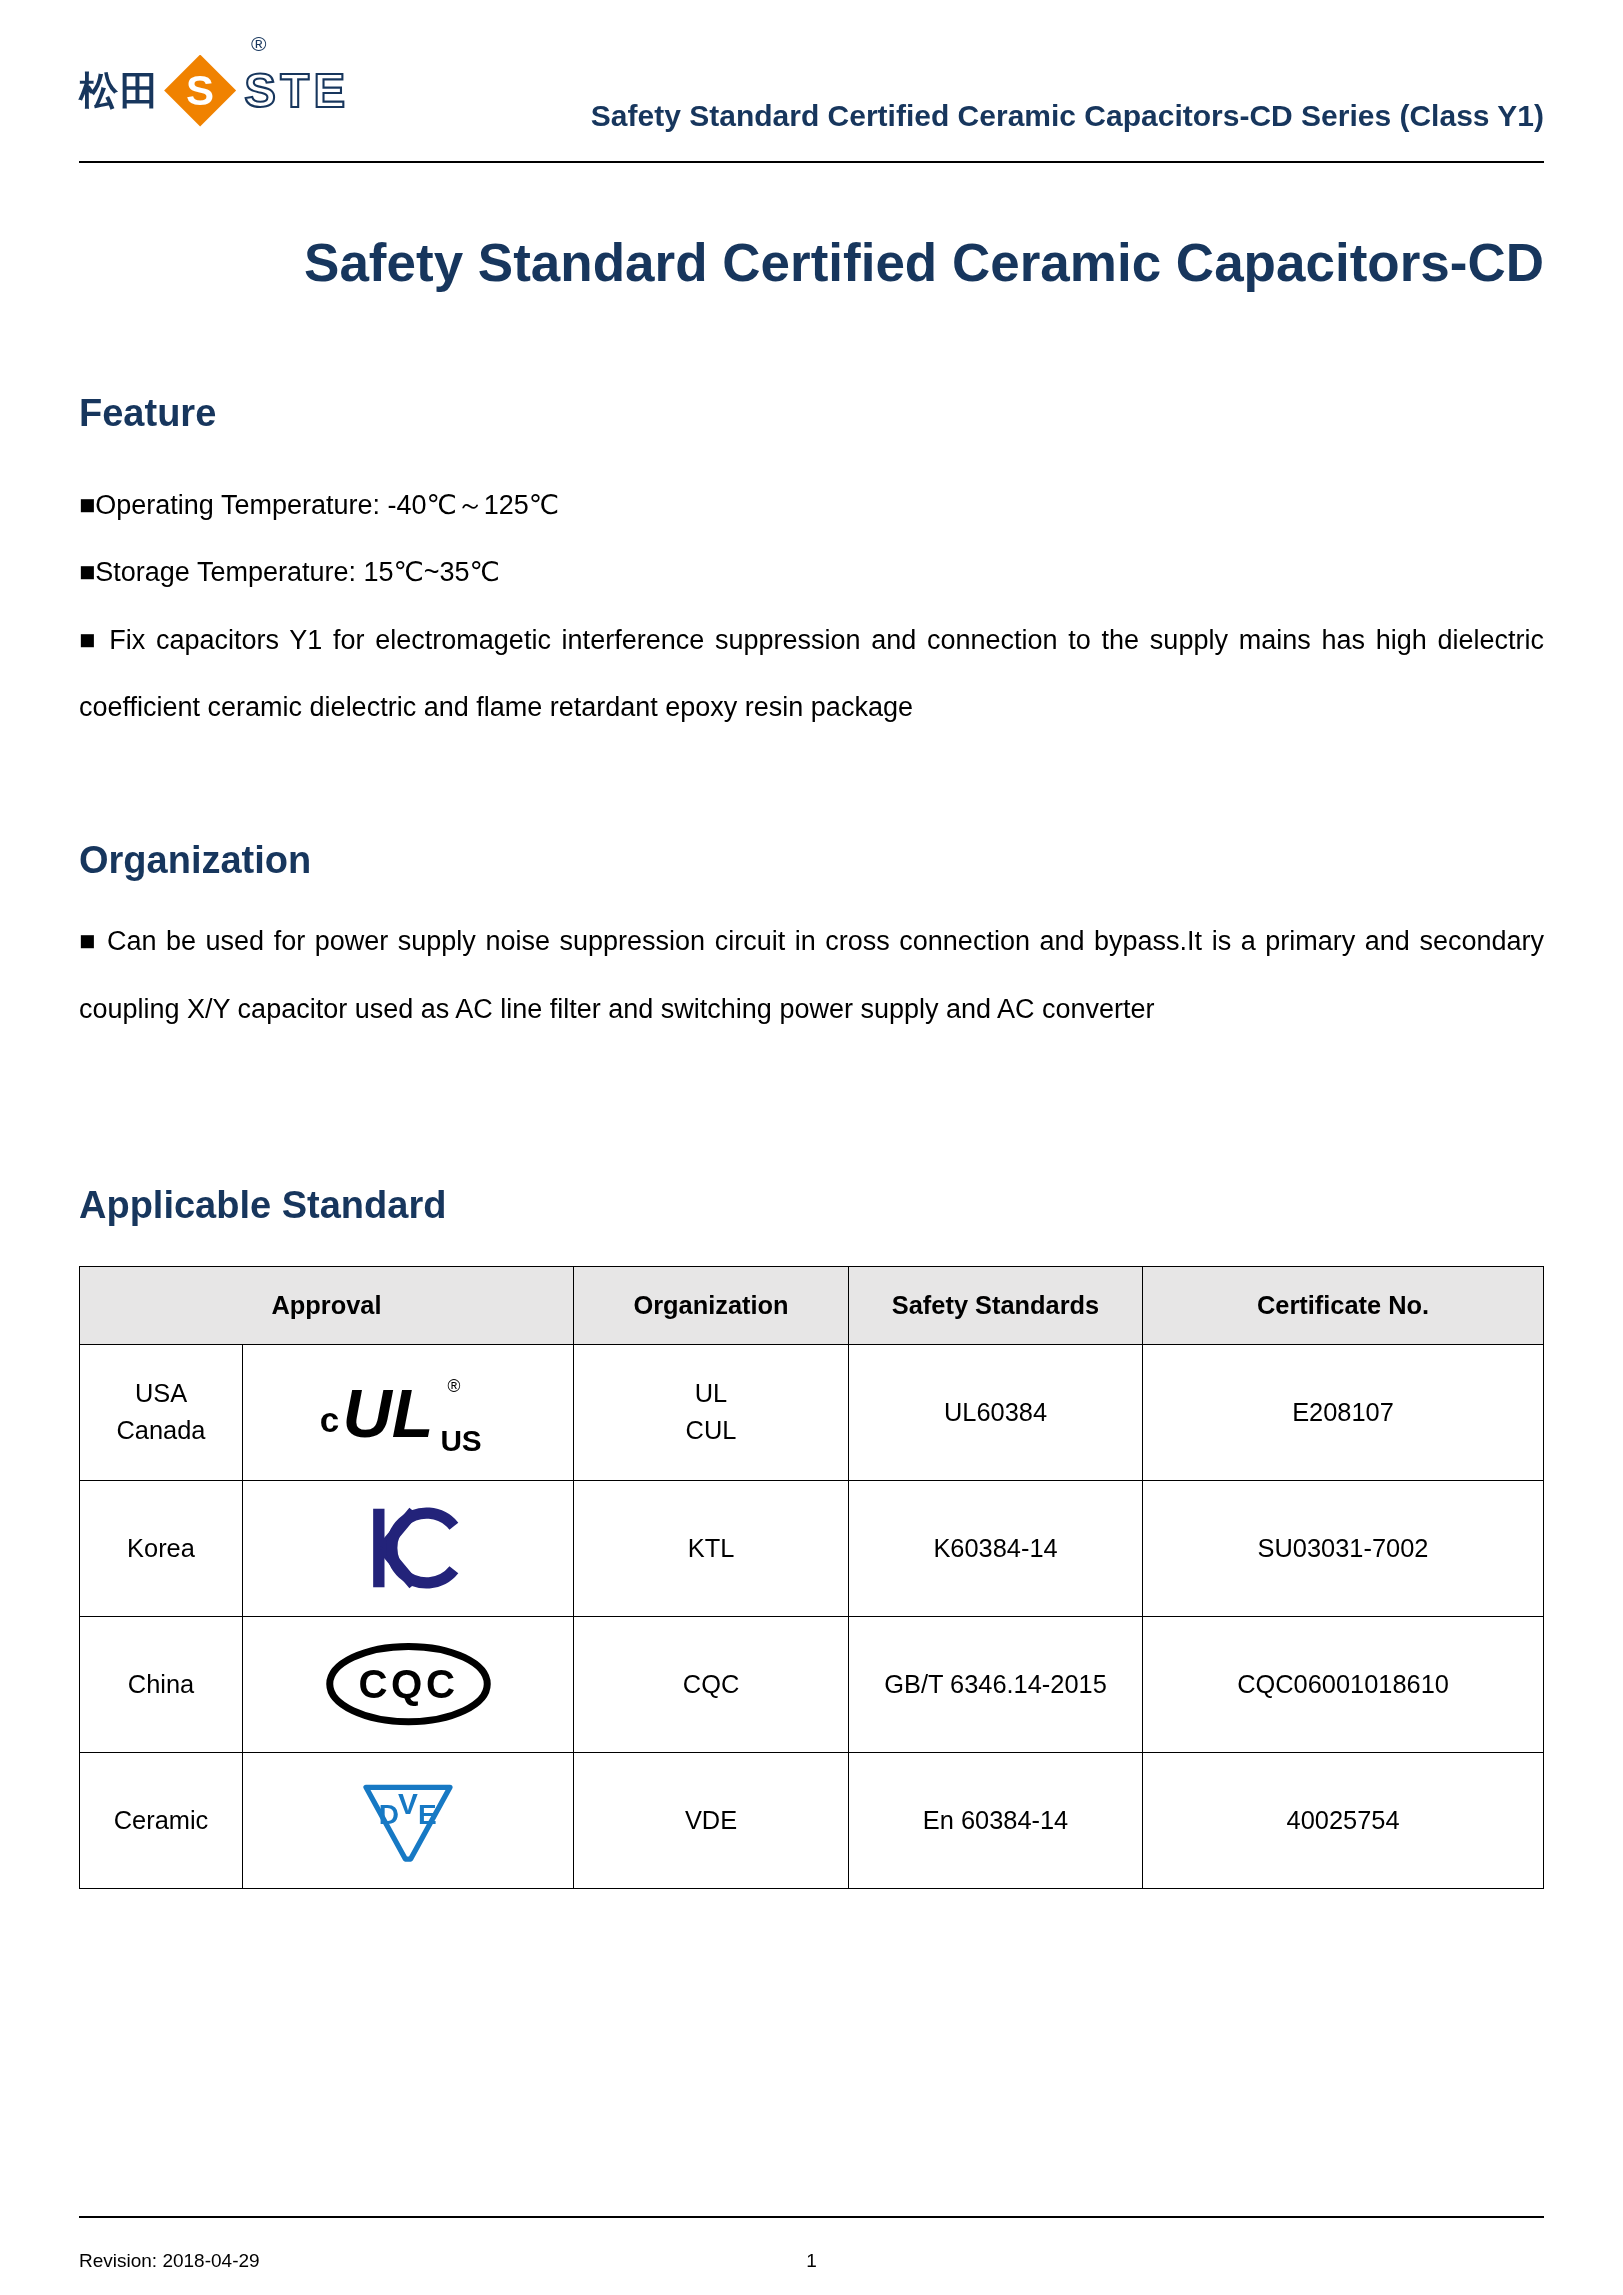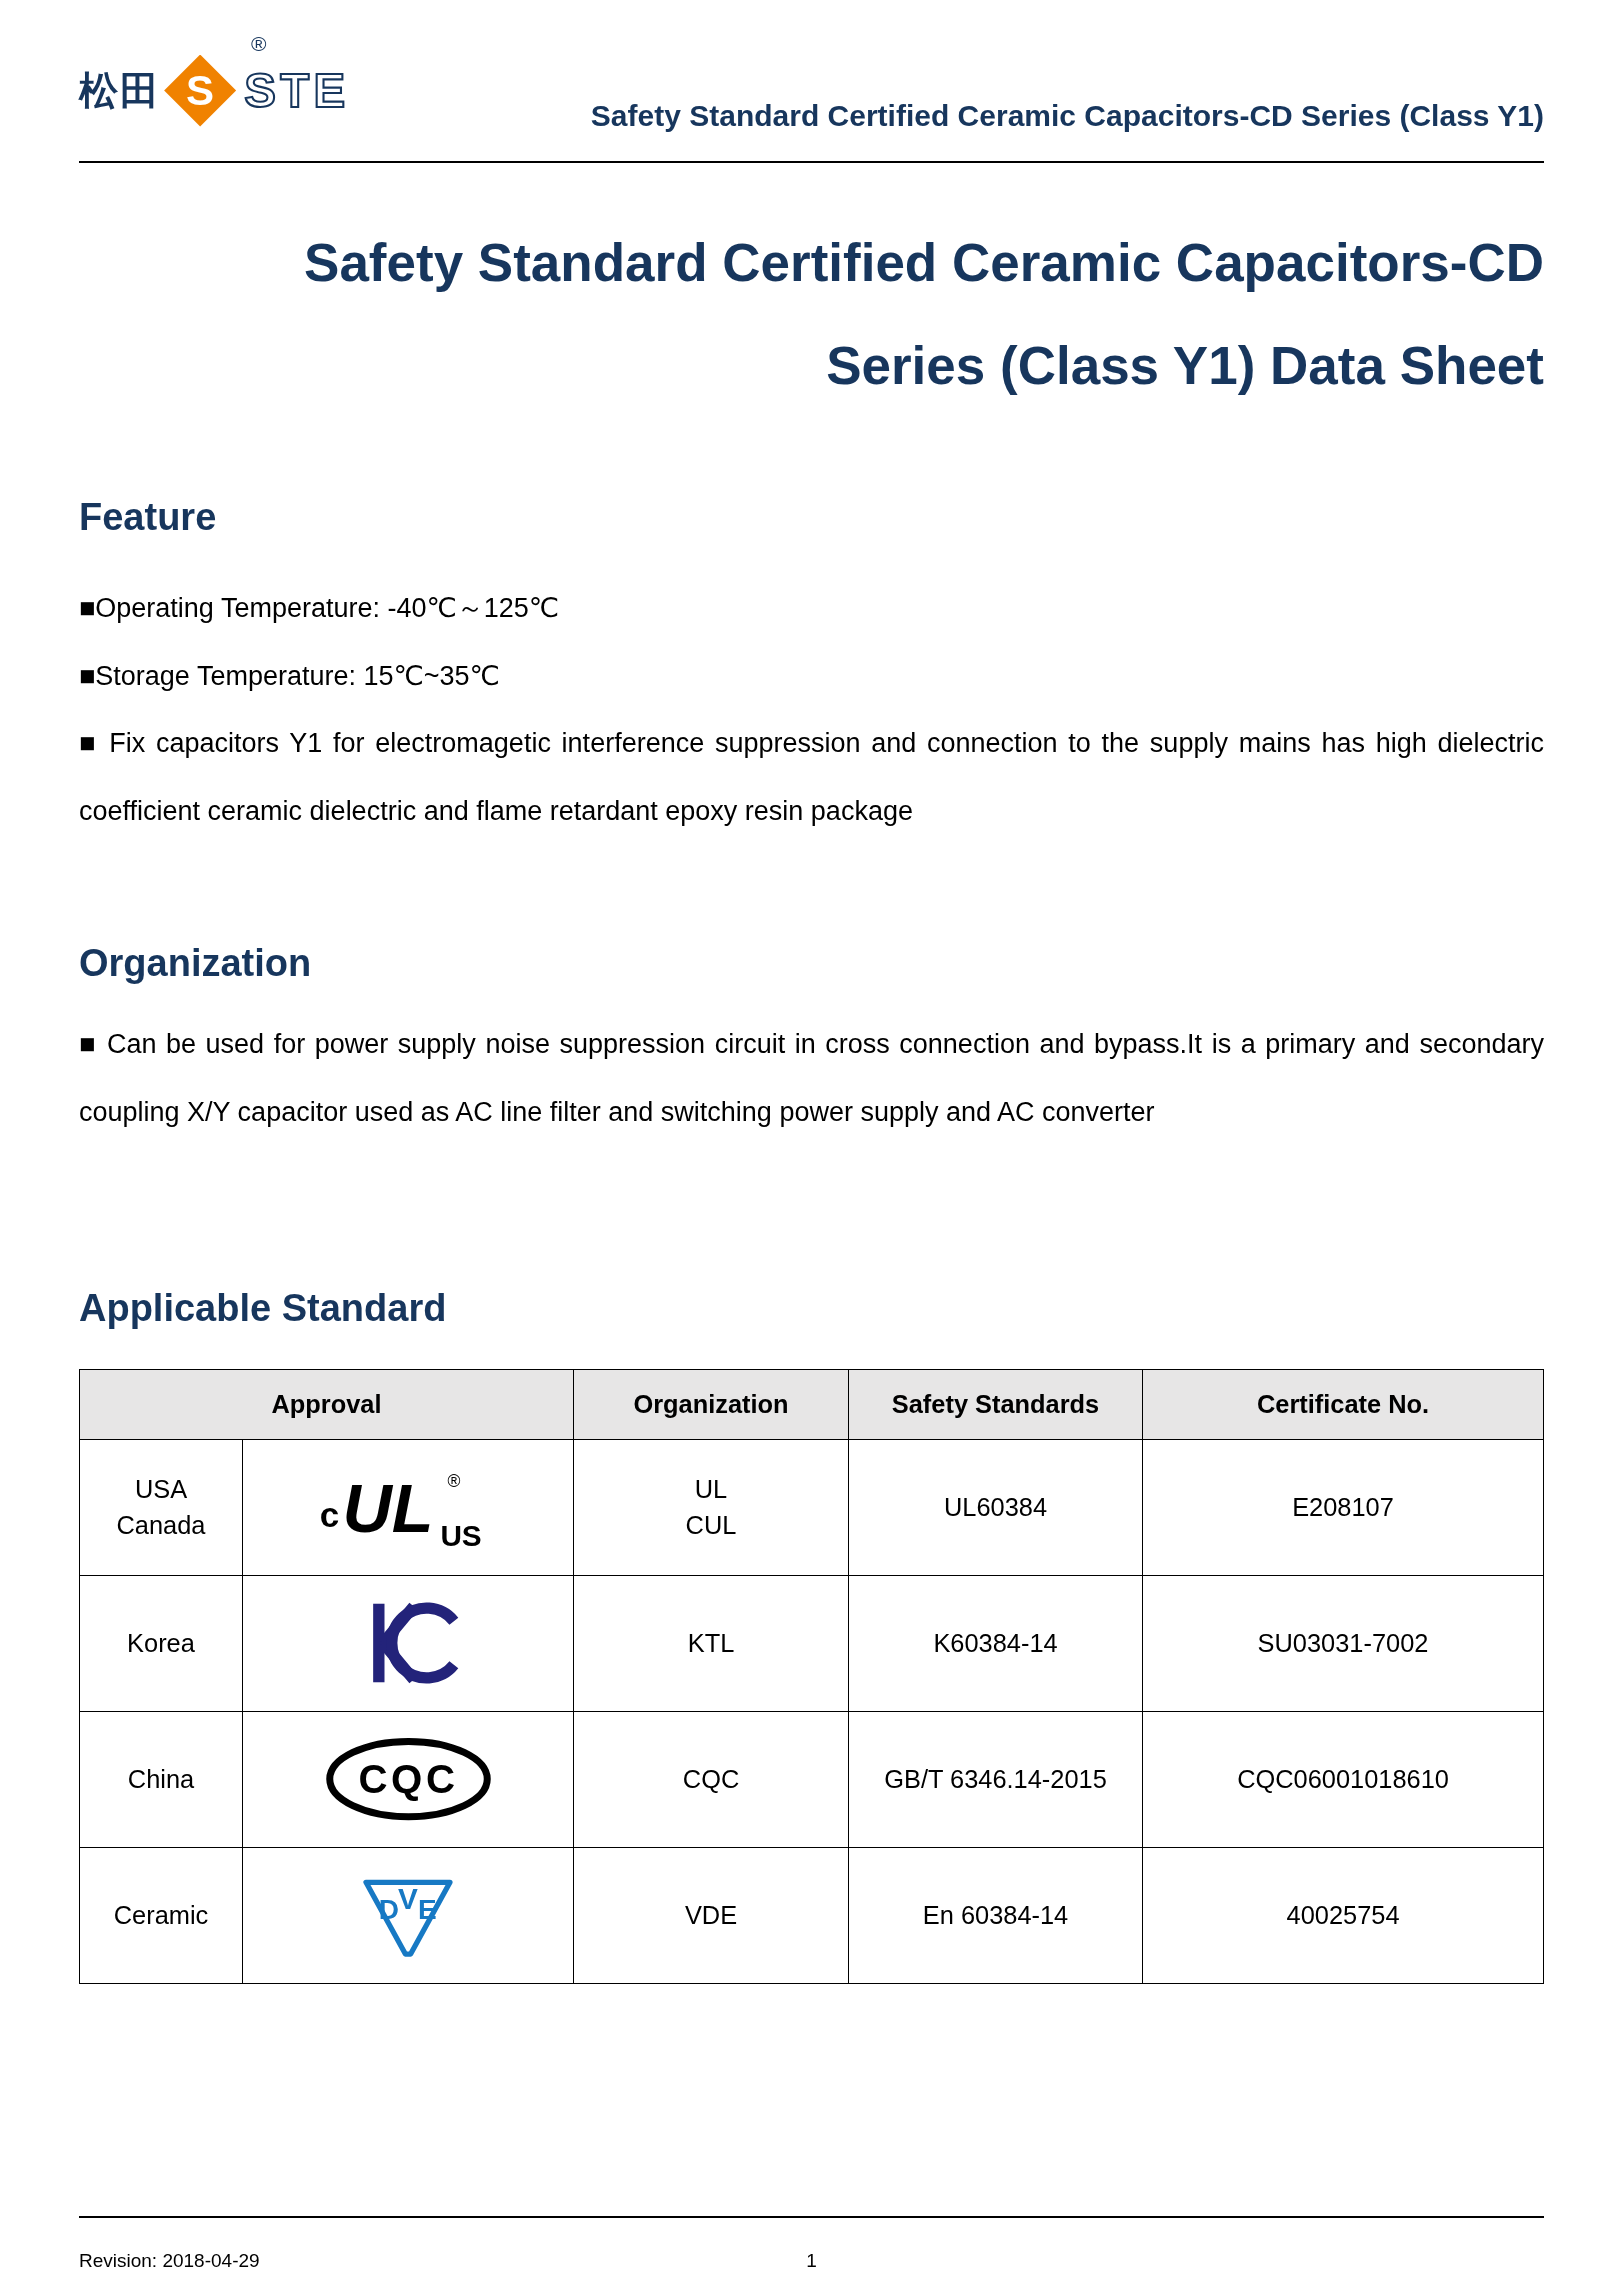--- a/index.html
+++ b/index.html
@@ -35,21 +35,21 @@
   .h-applications { margin-top:96px; }
   .h-standard { margin-top:140px; }
 
   .body-text { font-size:27px; line-height:2.5; text-align:justify; }
   .feature-list { margin-top:35px; }
   .applications-body { margin-top:24.5px; }
 
   
   table.standards { width:100%; border-collapse:collapse; margin-top:37px; font-size:25.4px; table-layout:fixed; }
   .standards th, .standards td { border:1.8px solid #000; text-align:center; vertical-align:middle; padding:3.5px; }
-  .standards th { background:#E7E6E6; height:70px; font-size:25.4px; font-weight:bold; }
+  .standards th { background:#E7E6E6; height:78px; font-size:25.4px; font-weight:bold; }
   .standards td { height:136px; line-height:1.45; }
   .logo-cell svg { display:block; margin:0 auto; }
   svg text { font-family:"Liberation Sans","DejaVu Sans",sans-serif; }
 
   
   .footer {
     position:absolute; left:79px; right:79px; bottom:23px;
     border-top:2.6px solid #000; padding-top:32px;
     display:grid; grid-template-columns:1fr auto 1fr; align-items:baseline;
     font-size:19px;
@@ -72,21 +72,20 @@
         <text x="2" y="52" class="ste-text">STE</text>
       </svg>
       <span class="logo-reg">®</span>
     </div>
     <div class="header-title">Safety Standard Certified Ceramic Capacitors-CD Series (Class Y1)</div>
   </div>
   <div class="header-rule"></div>
 
   <div class="doc-title">
     <div>Safety Standard Certified Ceramic Capacitors-CD</div>
-    <div>Series (Class Y1) Data Sheet</div>
   </div>
 
   <div class="section-heading h-feature">Feature</div>
   <div class="feature-list">
     <p class="body-text">■Operating Temperature: -40℃～125℃</p>
     <p class="body-text">■Storage Temperature: 15℃~35℃</p>
     <p class="body-text">■ Fix capacitors Y1 for electromagetic interference suppression and connection to the supply mains has high dielectric coefficient ceramic dielectric and flame retardant epoxy resin package</p>
   </div>
 
   <div class="section-heading h-applications">Organization</div>

